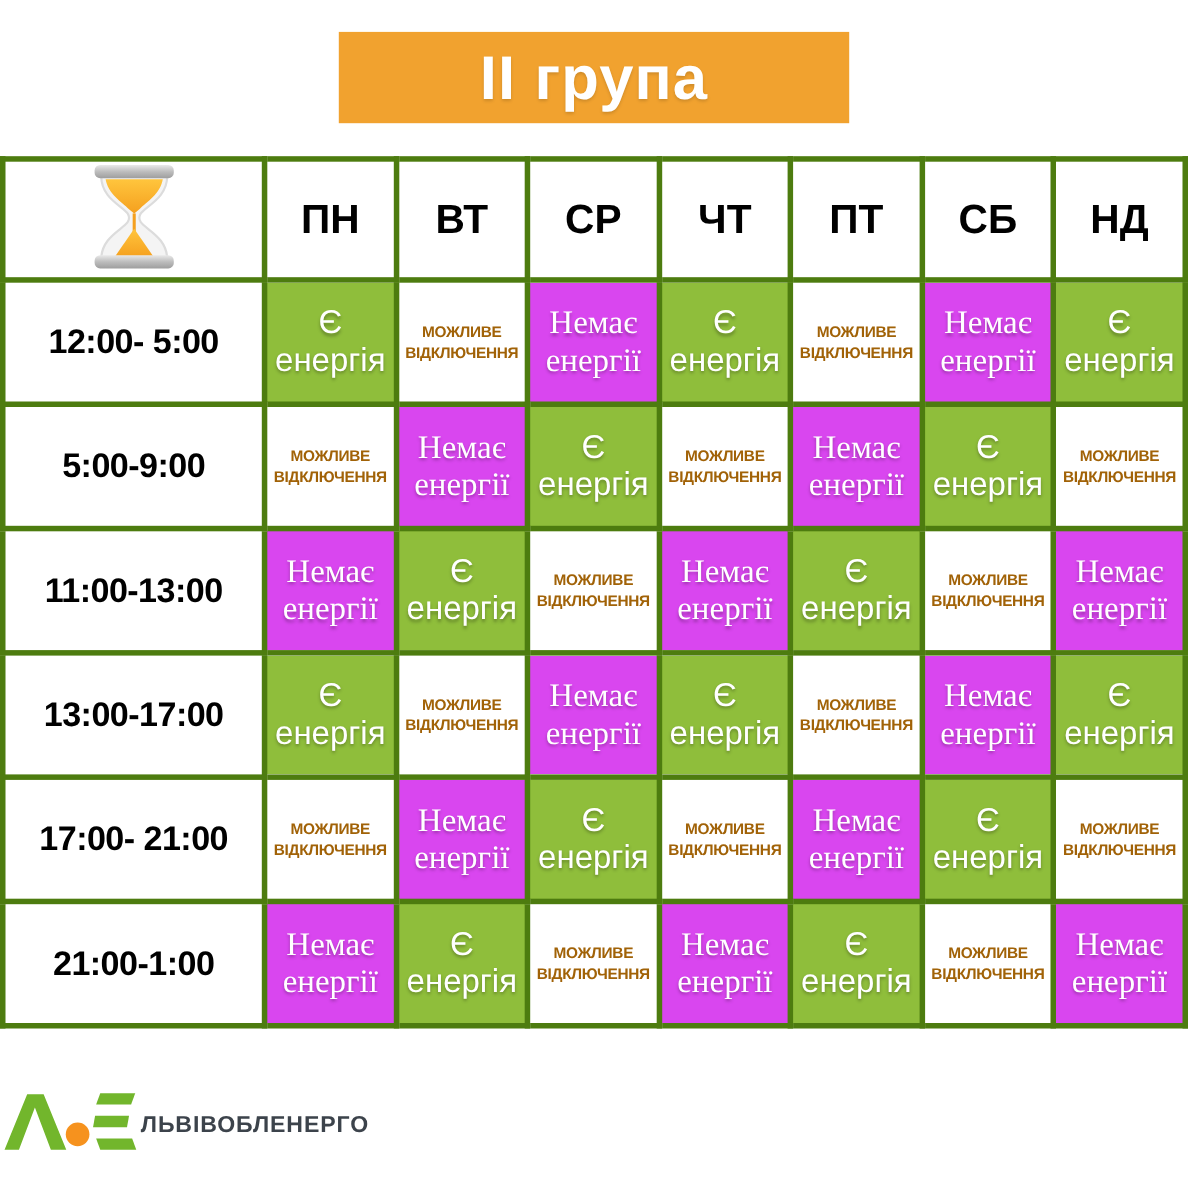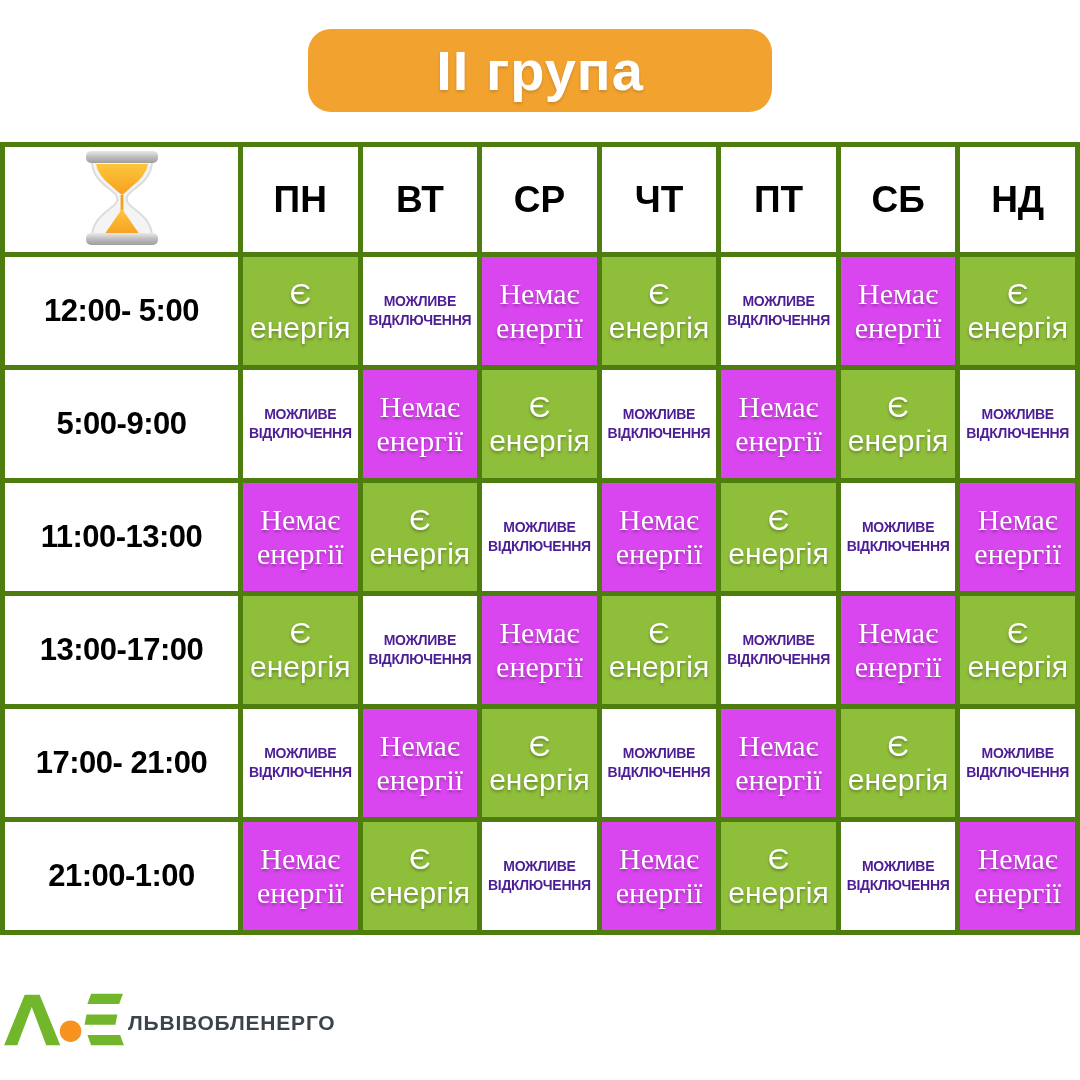--- a/index.html
+++ b/index.html
@@ -15,21 +15,20 @@
 
   
   .title-bar {
     width: 464px;
     height: 83px;
     margin: 29px auto 0 auto;
     background: #F1A22F;
     display: flex;
     align-items: center;
     justify-content: center;
-    border-radius: 23px;
   }
   .title-bar span {
     color: #ffffff;
     font-size: 56px;
     font-weight: bold;
     letter-spacing: 1px;
     text-shadow: 0 2px 3px rgba(0,0,0,0.15);
   }
 
   
@@ -77,21 +76,21 @@
   td.cell.on span, td.cell.off span {
     color: #ffffff;
     font-size: 30px;
     font-weight: normal;
     text-shadow: 0 2px 3px rgba(0,0,0,0.30);
   }
   td.cell.maybe {
     background: #ffffff;
   }
   td.cell.maybe span {
-    color: #4c1d95;
+    color: #a16207;
     font-size: 14px;
     font-weight: bold;
     letter-spacing: -0.3px;
     line-height: 1.35;
   }
 
   
   .footer {
     position: absolute;
     left: 0;

